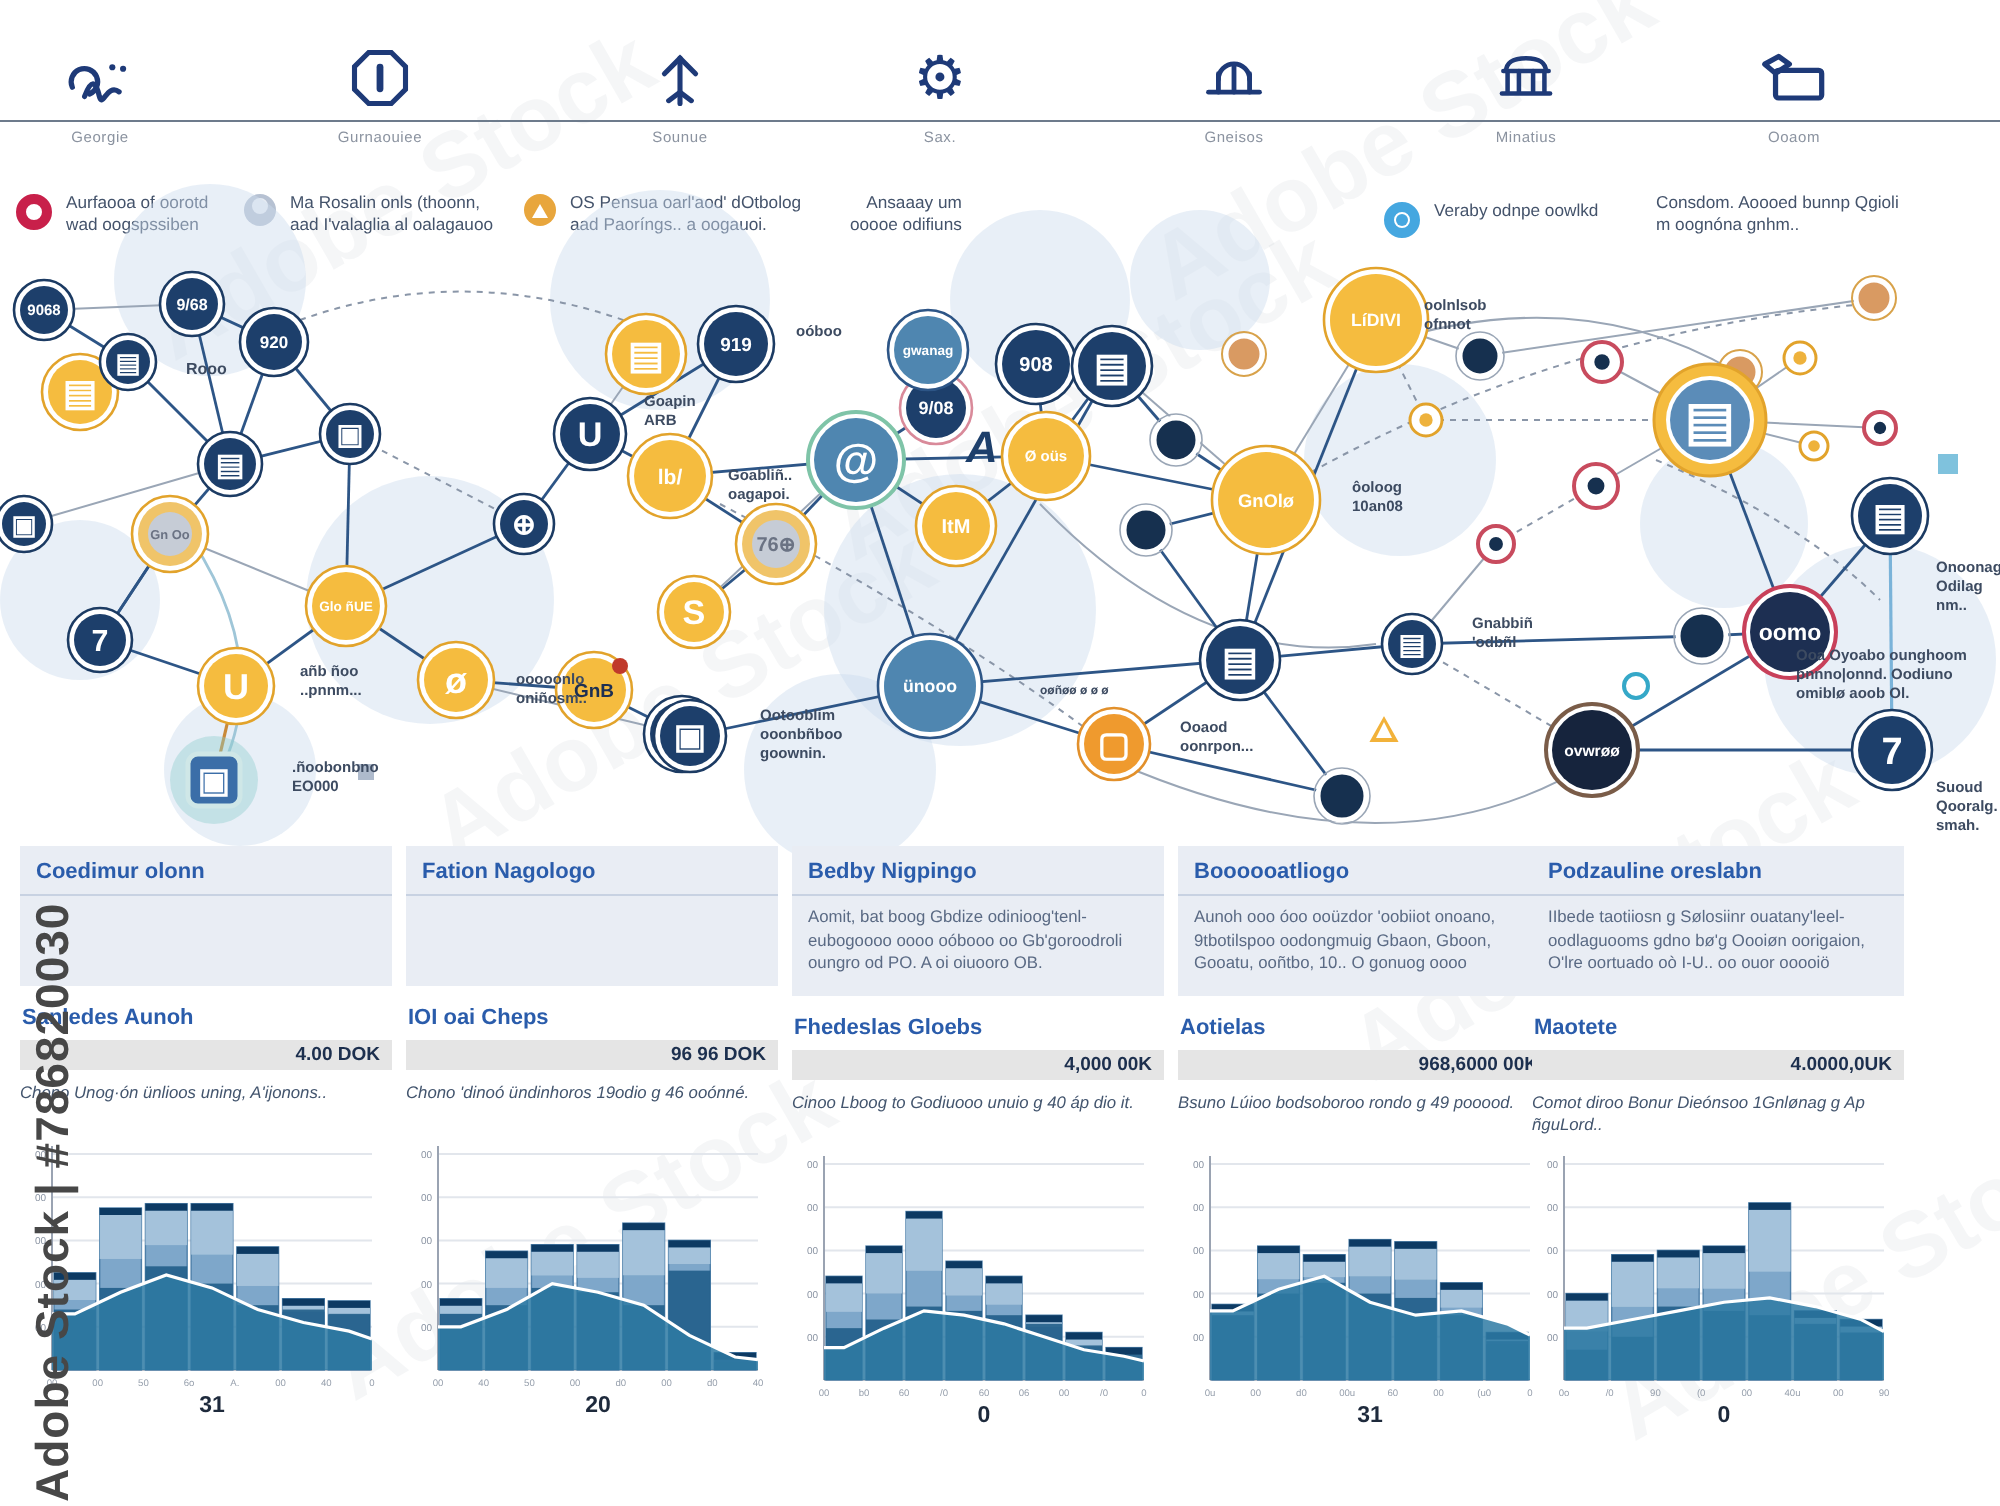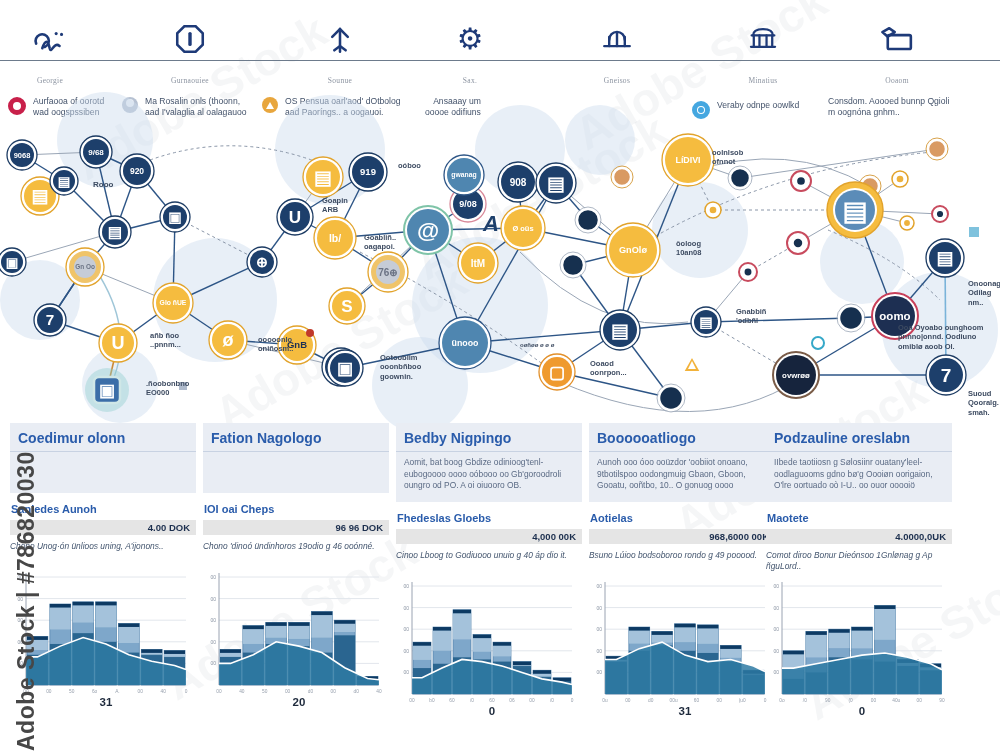--- a/index.html
+++ b/index.html
@@ -2,38 +2,38 @@
 <html><head>
 <meta charset="utf-8">
 <style>
   html,body{margin:0;padding:0;}
   body{position:relative;width:1000px;height:753px;overflow:hidden;background:#ffffff;
        font-family:"Liberation Sans",sans-serif;}
   
   .toolbar-line{position:absolute;left:0;top:60px;width:1000px;height:1px;background:#6d7b8c;}
   .tool-item{position:absolute;top:22px;width:84px;text-align:center;}
   .tool-icon{display:block;margin:0 auto;height:34px;}
-  .tool-label{display:block;margin-top:20px;font-size:7.5px;color:#8b93a0;letter-spacing:.3px;font-family:Liberation Serif, serif;}
+  .tool-label{display:block;margin-top:8px;font-size:7.5px;color:#8b93a0;letter-spacing:.3px;}
   .note{position:absolute;display:flex;gap:7px;align-items:flex-start;margin-top:20px;}
   .note-marker{width:16px;height:16px;border-radius:50%;flex:0 0 auto;margin-top:1px;}
   .m-red{background:#fff;border:5px solid #c8204a;width:8px;height:8px;}
   .m-person{background:#b6c1d2;position:relative;}
   .m-person:after{content:"";position:absolute;left:4px;top:2px;width:8px;height:8px;border-radius:50%;background:#e8edf4;}
   .m-gold{background:#e8a63d;position:relative;}
   .m-gold:after{content:"";position:absolute;left:4px;top:5px;width:0;height:0;
      border-left:4px solid transparent;border-right:4px solid transparent;border-bottom:7px solid #ffffff;}
   .m-blue{background:#fff;border:5px solid #45a7e0;width:8px;height:8px;position:relative;}
   .m-blue:after{content:"";position:absolute;left:1px;top:1px;width:6px;height:6px;border-radius:50%;background:#45a7e0;}
   .note-text{font-size:8.6px;color:#44536b;line-height:1.3;white-space:pre-line;}
   
   #net{position:absolute;left:0;top:0;pointer-events:none;}
   
   .panel{position:absolute;top:423px;width:186px;}
   .panel-head{background:#e9edf4;padding-bottom:8px;min-height:62px;}
-  .panel-title{font-size:14px;font-weight:bold;color:#2a5cab;padding:7px 8px 5px 8px;border-bottom:1px solid #c8d2e2;}
+  .panel-title{font-size:11px;font-weight:bold;color:#2a5cab;padding:7px 8px 5px 8px;border-bottom:1px solid #c8d2e2;}
   .panel-body{font-size:8.4px;color:#5a6a84;line-height:1.38;padding:5px 8px 2px 8px;}
   .panel-sub{margin-top:10px;font-size:11px;font-weight:bold;color:#2a5cab;padding-left:1px;}
   .panel-valuebar{margin-top:5px;background:#e5e5e5;height:15px;line-height:15px;text-align:right;
       font-size:9.5px;font-weight:bold;color:#1c2f4e;padding-right:6px;}
   .panel-caption{margin-top:6px;font-size:8.4px;color:#43556e;line-height:1.35;min-height:24px;font-style:italic;}
   .panel-chart{margin-top:2px;height:142px;}
   
   .wm-id{position:absolute;left:40px;bottom:2px;transform:rotate(-90deg);transform-origin:0 100%;
      font-size:23px;font-weight:bold;color:#474747;white-space:nowrap;letter-spacing:.5px;}
   .ghost{position:absolute;font-size:46px;font-weight:bold;color:rgba(110,122,145,.07);

